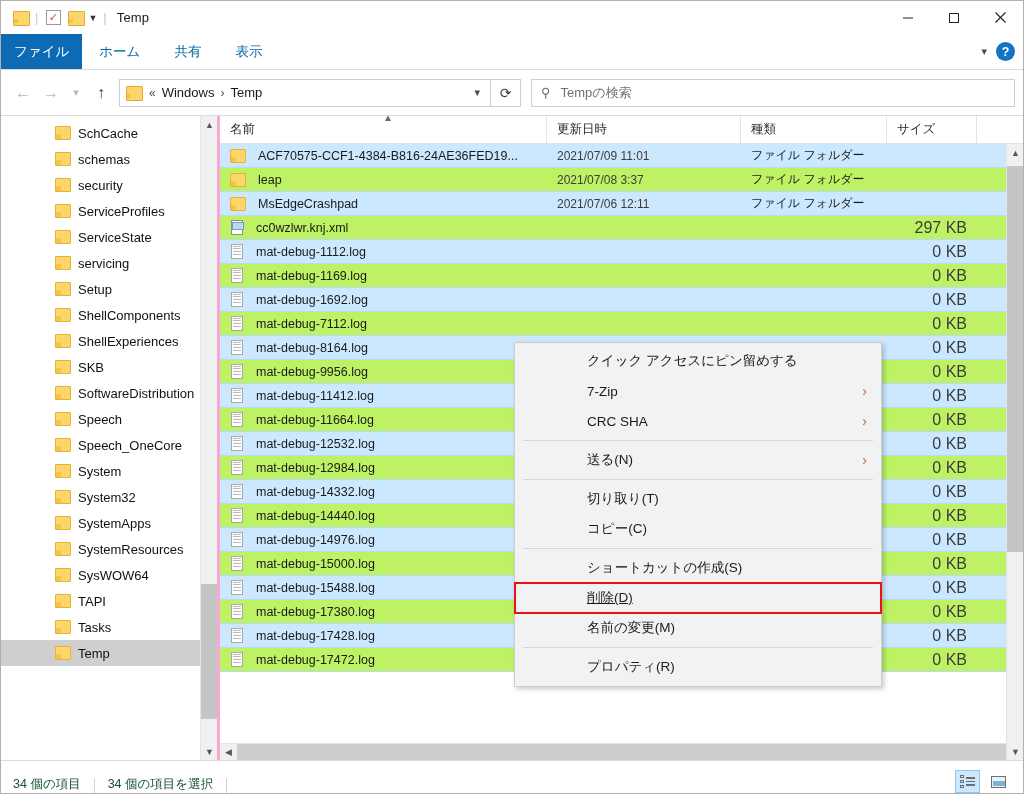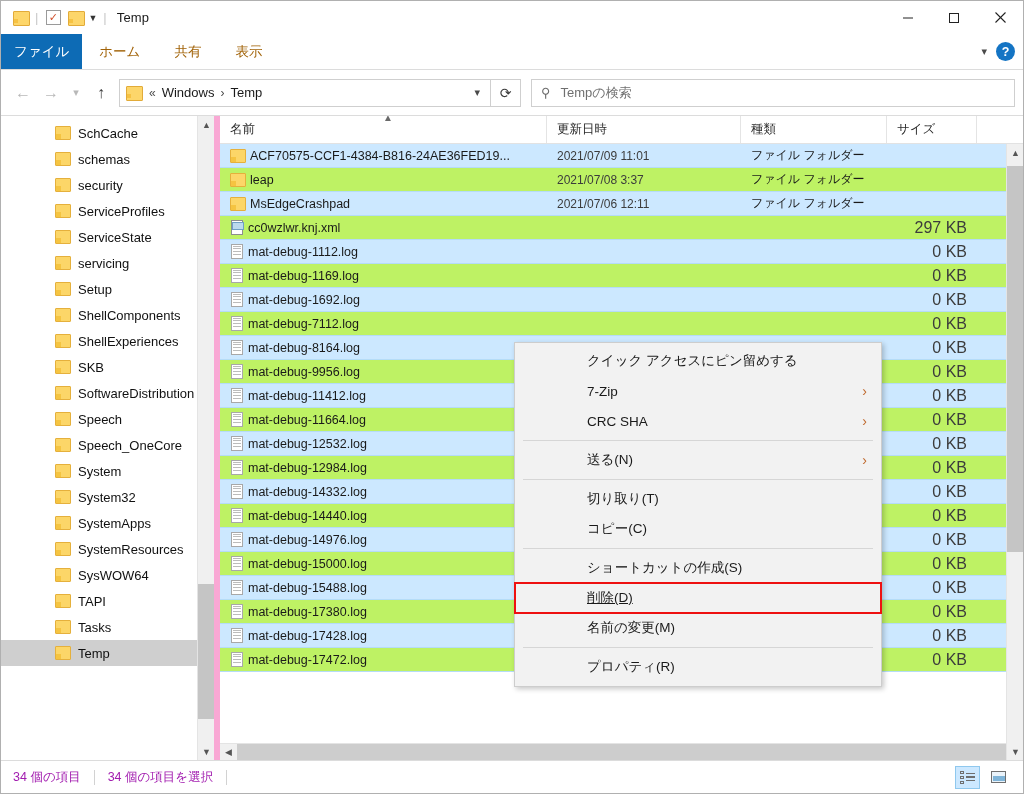--- a/index.html
+++ b/index.html
@@ -59,21 +59,21 @@
   
   #ribbon {
     height: 36px; flex: 0 0 36px;
     display: flex; align-items: stretch;
     border-bottom: 1px solid #dcdcdc;
     background:#ffffff;
     position: relative;
   }
   .rtab {
     display:flex; align-items:center; padding: 0 17px;
-    font-size: 13.5px; color:#a16207; cursor:default;
+    font-size: 13.5px; color:#0369a1; cursor:default;
   }
   .rtab.file {
     background:#0d6bb5; color:#ffffff; padding: 0 13px; align-items: center;
   }
   #ribbon-right { margin-left:auto; display:flex; align-items:center; padding-right:8px; gap:9px; }
   .chev-sm { font-size:11px; color:#4a4a4a; }
   .help-btn {
     width:19px; height:19px; border-radius:50%; background:#1474c4; color:#fff;
     font-size:12.5px; font-weight:bold; display:flex; align-items:center; justify-content:center;
   }
@@ -114,21 +114,21 @@
   
   #body {
     flex: 1 1 auto; display:flex; min-height:0;
     border-top: 1px solid #dcdcdc;
     position: relative;
   }
 
   
   #navpane {
     flex: 0 0 219px; position: relative; background:#fff;
-    overflow: hidden; border-right: 6px solid #f9a8d4;
+    overflow: hidden; border-right: 3px solid #f9a8d4;
   }
   #navlist { padding-top: 4px; }
   .navitem {
     height: 26px; display:flex; align-items:center; gap:7px;
     padding-left: 54px; font-size: 13px; color:#111; white-space:nowrap;
   }
   .navitem.selected { background:#cfcfcf; }
   .fld {
     width:16px; height:14px; flex:0 0 16px; position:relative;
   }
@@ -180,21 +180,21 @@
     flex: 1 1 auto; overflow:hidden; position:relative;
   }
   .row {
     height: 24px; display:flex; align-items:center;
     font-size: 12.5px; color:#1a1a1a;
     background:#cce8ff;
     border-bottom: 1px solid #b5dcf7;
   }
   .row.alt { background:#bef264; }
   .cell { display:flex; align-items:center; overflow:hidden; white-space:nowrap; }
-  .cell.name { flex: 0 0 327px; padding-left: 10px; gap:4px; }
+  .cell.name { flex: 0 0 327px; padding-left: 10px; gap:12px; }
   .cell.date { flex: 0 0 194px; padding-left:10px; color:#3c3c3c; font-size:12px; }
   .cell.type { flex: 0 0 146px; padding-left:10px; color:#1a1a1a; font-size:12px;}
   .cell.size { flex: 0 0 90px; justify-content:flex-end; padding-right:10px; color:#3c3c3c; font-size:16px;}
   
   .ficon { width:14px; height:17px; flex:0 0 14px; position:relative; }
   .ficon.doc::before {
     content:""; position:absolute; inset:1px 1px 1px 1px;
     background:#ffffff; border:1px solid #a8a8a8;
   }
   .ficon.doc::after {
@@ -222,23 +222,23 @@
     position:absolute; right:0; top:28px; bottom:0; width:17px; background:#f0f0f0;
     border-left:1px solid #e4e4e4;
   }
   #listthumb {
     position:absolute; left:0; width:17px; background:#c5c5c5;
     top: 22px; height: 386px;
   }
 
   
   #statusbar {
-    height: 33px; flex: 0 0 33px; display:flex; align-items:center;
+    height: 33px; flex: 0 0 33px; display:flex; align-items:flex-end;
     border-top:1px solid #dcdcdc; background:#ffffff; padding-left: 12px;
-    font-size: 12.5px; color:#a21caf;
+    font-size: 12.5px; color:#14532d;
   }
   .st-sep { width:1px; height:15px; background:#d2d2d2; margin: 0 13px; }
   #viewbtns { margin-left:auto; display:flex; align-items:center; gap:6px; padding-right:12px; }
   .vbtn {
     width:25px; height:23px; display:flex; align-items:center; justify-content:center;
   }
   .vbtn.active { background:#cce8ff; border:1px solid #8fc8ee; }
   .vb-details { display:flex; gap:2px; align-items:center; }
   .vb-col1 { display:flex; flex-direction:column; gap:2px; }
   .vb-sq { width:4px; height:3px; border:1px solid #6f6f6f; }

